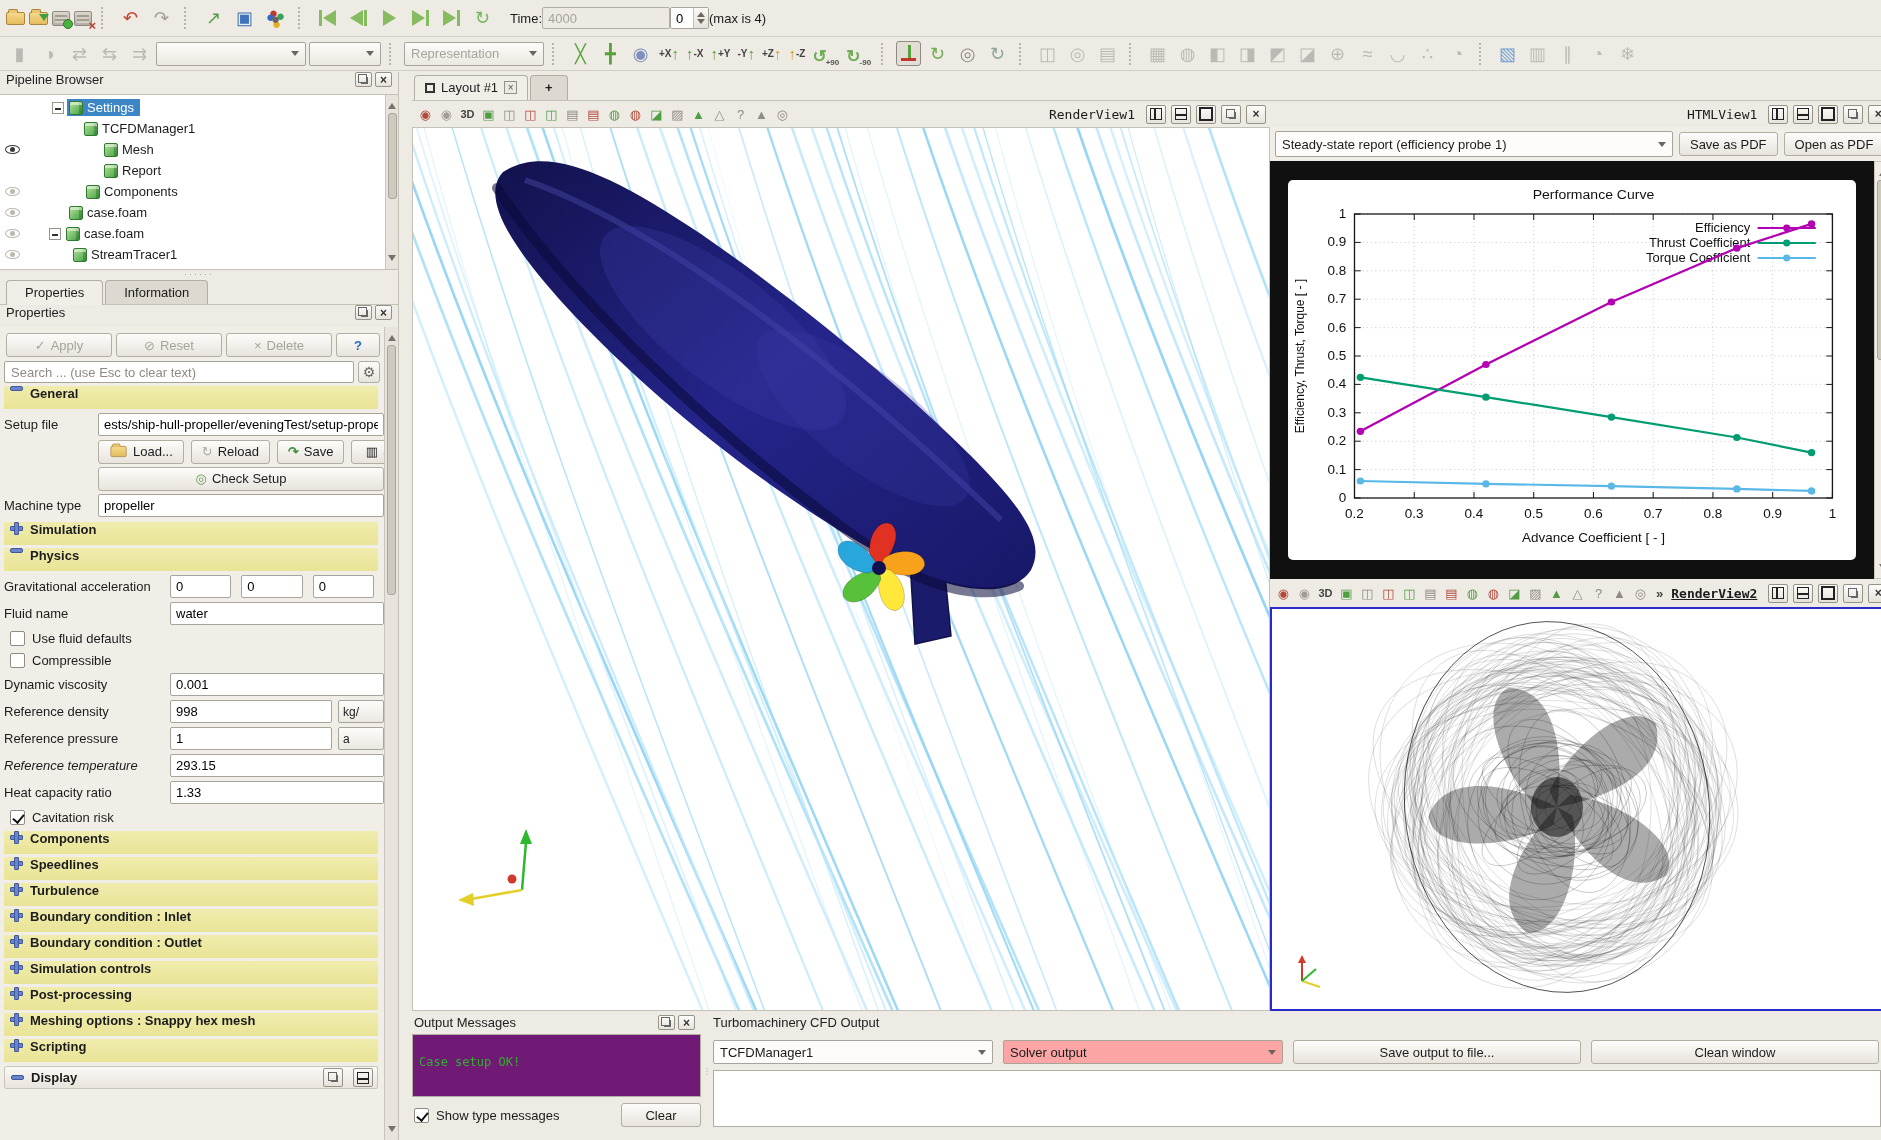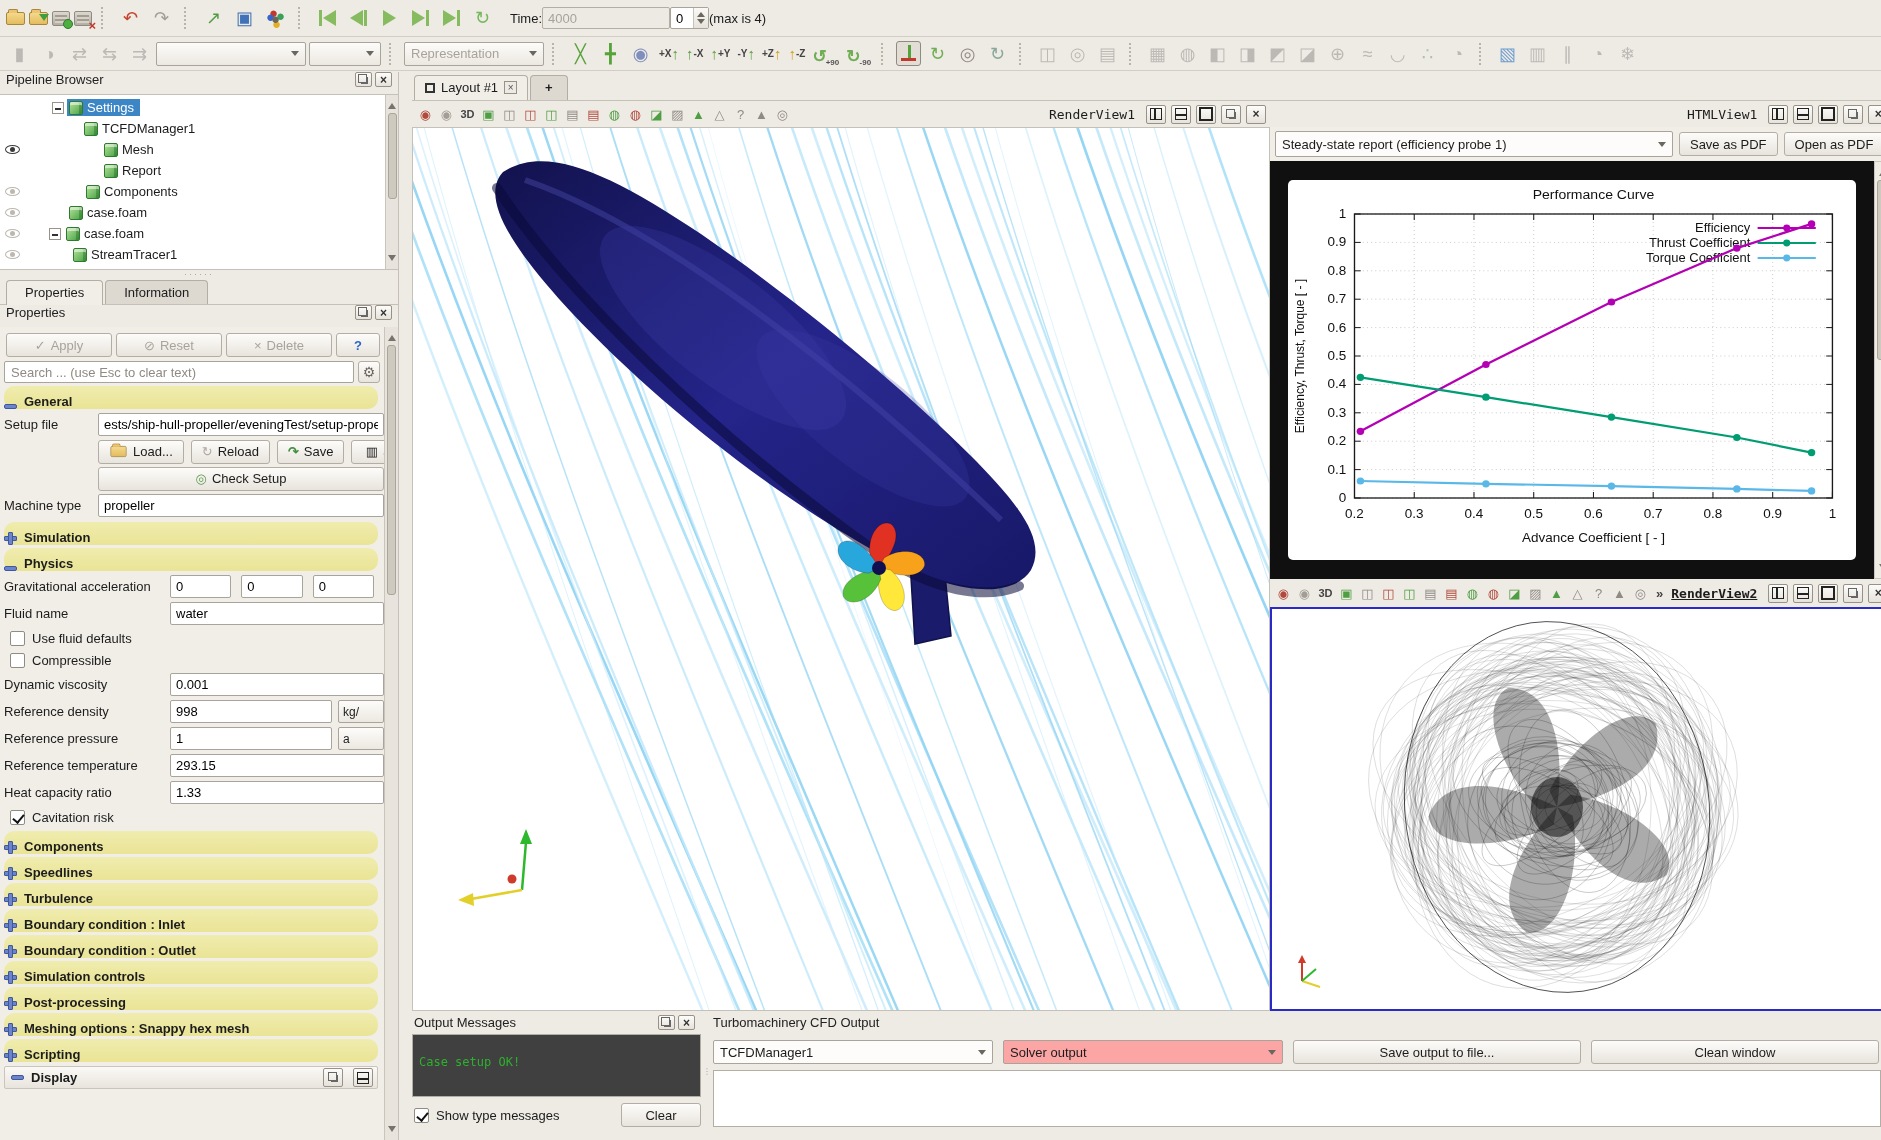--- a/index.html
+++ b/index.html
@@ -80,21 +80,21 @@
   #props-wrap { flex:1; display:flex; background:#f1eee8; overflow:hidden; }
   #props-content { flex:1; overflow:hidden; padding:2px 0 0 4px; }
   .btnrow { display:flex; gap:4px; padding:4px 4px 4px 2px; }
   .btn { height:24px; border:1px solid #b3aea4; border-radius:3px; background:linear-gradient(#fdfcfa,#e8e4dd); display:inline-flex; align-items:center; justify-content:center; gap:5px; font-size:13px; padding:0 10px; }
   .btn.dis { color:#a8a39a; }
   .btn .bicon { font-size:13px; }
   #search-input { width:368px; height:22px; border:1px solid #a8a49c; border-radius:2px; padding:0 6px; font-size:13px; background:#fff; color:#333; }
   #search-input::placeholder { color:#8f8a82; }
   .srow { display:flex; align-items:center; gap:4px; padding-right:4px; }
   .gearbtn { width:22px; height:22px; flex:none; border:1px solid #b3aea4; border-radius:3px; background:linear-gradient(#fdfcfa,#e8e4dd); display:flex; align-items:center; justify-content:center; font-size:14px; color:#6b665e; }
-  .sechdr { height:23px; margin:3px 6px 2px 0; background:linear-gradient(#f0ecae,#e9e495); display:flex; align-items:flex-end; gap:7px; padding-left:0; font-weight:bold; font-size:13px; border-radius:10px; }
+  .sechdr { height:23px; margin:3px 6px 2px 0; background:linear-gradient(#f0ecae,#e9e495); display:flex; align-items:flex-start; gap:7px; padding-left:6px; font-weight:bold; font-size:13px; border-radius:1px; }
   .pm-minus { width:13px; height:5px; background:#6b85c8; border:1px solid #3e57a0; border-radius:2px; flex:none; }
   .pm-plus { width:13px; height:13px; position:relative; flex:none; }
   .pm-plus::before { content:""; position:absolute; left:0; top:4px; width:11px; height:3px; background:#6b85c8; border:1px solid #3e57a0; border-radius:1px; }
   .pm-plus::after { content:""; position:absolute; left:4px; top:0; width:3px; height:11px; background:#6b85c8; border:1px solid #3e57a0; border-radius:1px; }
   .prow { display:flex; align-items:center; min-height:27px; overflow:hidden; padding-right:0; }
   .plabel { font-size:13px; color:#1c1c1c; flex:none; }
   .pinput { height:23px; border:1px solid #a8a49c; border-radius:2px; background:#fff; font-size:13px; padding:0 5px; min-width:0; }
   .unitbox { height:23px; flex:none; width:46px; border:1px solid #a8a49c; border-radius:2px; background:linear-gradient(#fdfcfa,#ece8e1); font-size:12px; display:flex; align-items:center; padding:0 4px; margin-left:6px; }
   .chkrow { display:flex; align-items:center; gap:7px; min-height:22px; padding-left:6px; }
   .cb { width:15px; height:15px; background:#fff; border:1px solid #908b83; border-radius:2px; position:relative; flex:none; }
@@ -121,21 +121,21 @@
   #rv1 { flex:1; background:#fff; border:1px solid #c5c0b8; overflow:hidden; }
   #hv-controls { height:34px; background:#f1eee8; display:flex; align-items:center; gap:6px; padding:0 8px 0 5px; }
   #chart-zone { height:418px; display:flex; }
   #chart-dark { flex:1; background:#101010; padding:19px 18px; }
   #chart-card { width:100%; height:100%; background:#fff; border-radius:5px; }
   #chart-scroll { width:18px; background:#efece6; border:1px solid #c9c4bc; display:flex; flex-direction:column; align-items:center; }
   #rv2bar { height:28px; }
   #rv2 { height:404px; border:2px solid #2a2ac8; background:#fff; overflow:hidden; position:relative; }
   #bottom { height:116px; display:flex; padding-top:4px; }
   #outmsg { width:289px; display:flex; flex-direction:column; }
-  #msgbox { height:66px; border:1px solid #b3aea4; background:#404040; padding:20px 6px; font-family:"DejaVu Sans Mono", monospace; font-size:12px; color:#2eb02e; }
+  #msgbox { height:66px; border:1px solid #b3aea4; background:#701a75; padding:20px 6px; font-family:"DejaVu Sans Mono", monospace; font-size:12px; color:#2eb02e; }
   #outmsg-foot { display:flex; align-items:center; gap:7px; padding:6px 0 0 2px; }
   .bsplit { width:12px; display:flex; align-items:center; justify-content:center; color:#a8a39a; font-size:8px; }
   #tcfd { flex:1; display:flex; flex-direction:column; }
   #tcfd-controls { display:flex; gap:10px; padding:3px 2px 6px 0; }
   #tcfd-out { flex:1; border:1px solid #b3aea4; background:#fff; }
 </style>
 </head>
 <body>
 <div id="app">
 
@@ -464,21 +464,21 @@
               <span class="plabel" style="width: 166px;">Reference density</span>
               <input class="pinput" value="998" style="flex: 1 1 0%;">
               <span class="unitbox">kg/</span>
             </div>
             <div class="prow">
               <span class="plabel" style="width: 166px;">Reference pressure</span>
               <input class="pinput" value="1" style="flex: 1 1 0%;">
               <span class="unitbox">a</span>
             </div>
             <div class="prow">
-              <span class="plabel" style="width: 166px;">Reference temperature</span>
+              <span class="plabel" style="width: 166px; font-style: italic;">Reference temperature</span>
               <input class="pinput" value="293.15" style="flex: 1 1 0%;">
             </div>
             <div class="prow">
               <span class="plabel" style="width: 166px;">Heat capacity ratio</span>
               <input class="pinput" value="1.33" style="flex: 1 1 0%;">
             </div>
             <div class="chkrow">
               <span class="cb on"></span>
               <span>Cavitation risk</span>
             </div>

